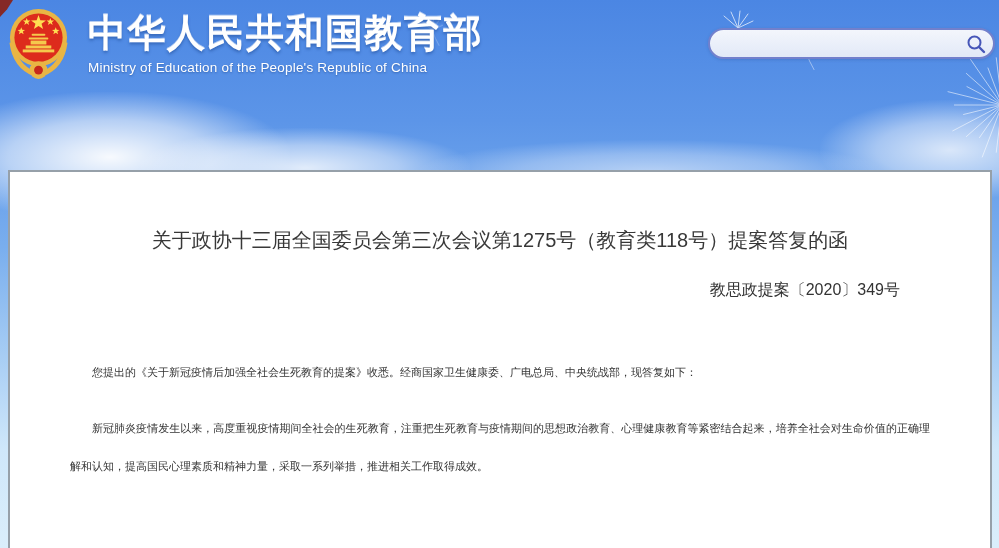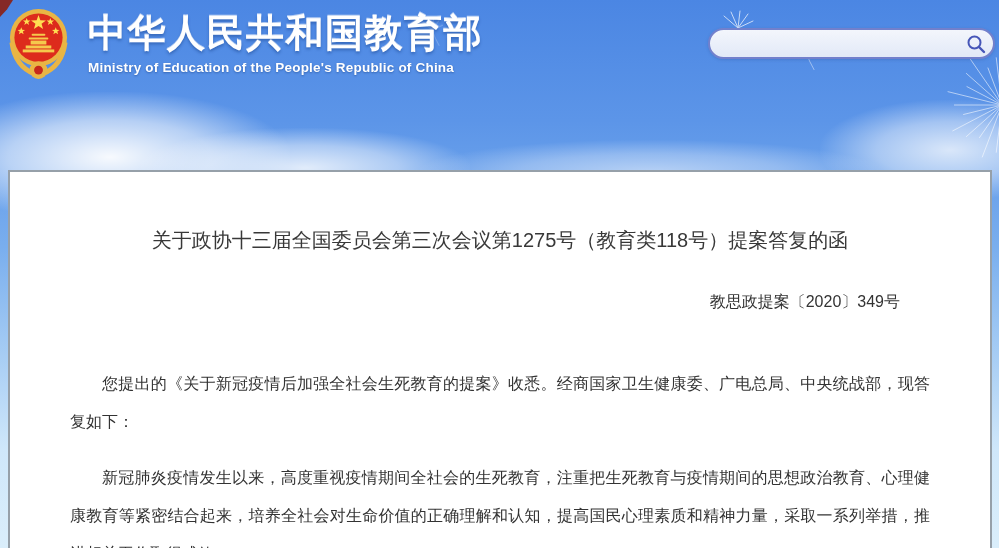--- a/index.html
+++ b/index.html
@@ -26,21 +26,21 @@
 
   
   .logo{ position:absolute; left:7px; top:5px; display:flex; text-decoration:none; cursor:pointer; }
   .emblem{ width:63px; height:79px; flex:0 0 auto; }
   .titles{ margin-left:18px; padding-top:8px; }
   .site-title-zh{
     font-size:38px; font-weight:bold; color:#ffffff; letter-spacing:1.5px; line-height:1.1;
     text-shadow:0 2px 3px rgba(20,60,130,.45), 0 -1px 0 rgba(255,255,255,.6);
   }
   .site-title-en{
-    margin-top:5px; font-size:13.5px; font-weight:bold; color:#ffffff; letter-spacing:.2px;
+    margin-top:5px; font-size:13.5px; font-weight:normal; color:#ffffff; letter-spacing:.2px;
     text-shadow:0 1px 2px rgba(20,60,130,.5);
   }
 
   
   .search{
     position:absolute; left:708px; top:28px; width:287px; height:31px;
     border:2px solid #7280cc; border-radius:17px;
     background:linear-gradient(180deg,#f3f6fc 0%,#e2e9f7 100%);
     display:flex; align-items:center; box-shadow:0 1px 3px rgba(40,70,140,.25);
   }
@@ -61,25 +61,25 @@
 
   
   .panel{
     position:absolute; left:8px; top:170px; width:984px; height:380px;
     background:#ffffff; border:2px solid #96a0a9; border-bottom:none;
     padding:54px 60px 0 60px;
   }
   .doc-title{
     font-size:20px; line-height:28px; font-weight:normal; color:#383838; text-align:center;
   }
-  .doc-number{ margin-top:38px; padding-right:30px; text-align:right;
+  .doc-number{ margin-top:26px; padding-right:30px; text-align:right;
     font-size:16px; color:#333333; }
   .body-text{ margin-top:52px; }
   .body-text p{
-    font-size:16px; line-height:38px; color:#333333;
+    font-size:11px; line-height:38px; color:#333333;
     text-indent:2em; text-align:justify;
   }
   .body-text p + p{ margin-top:18px; }
 </style>
 </head>
 <body>
 
 <div class="page">
 
   <div class="cloud c1"></div>

